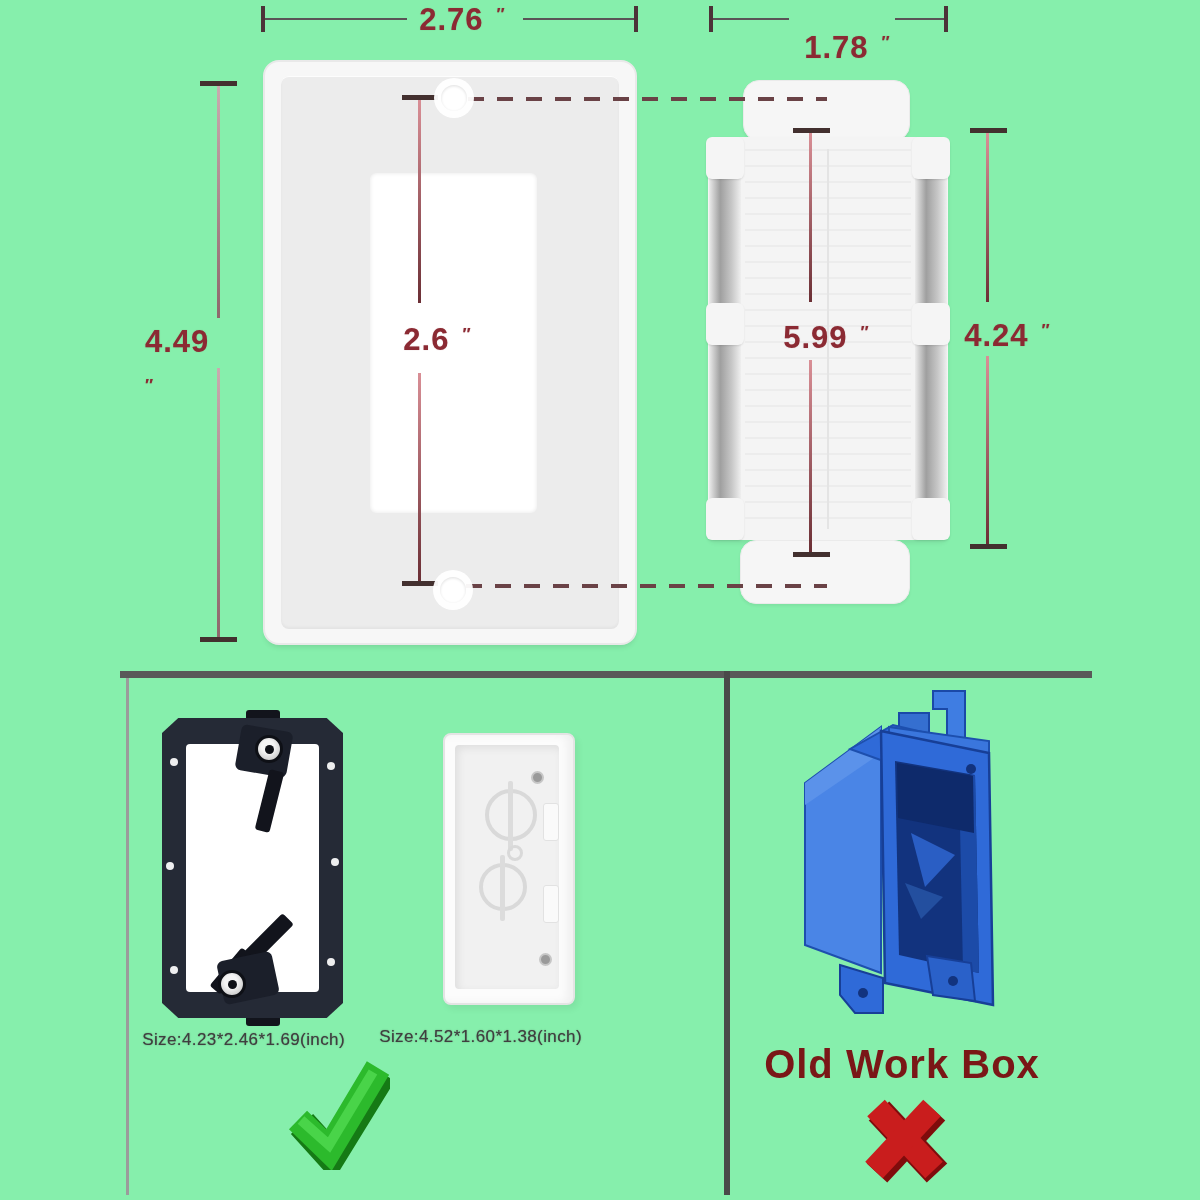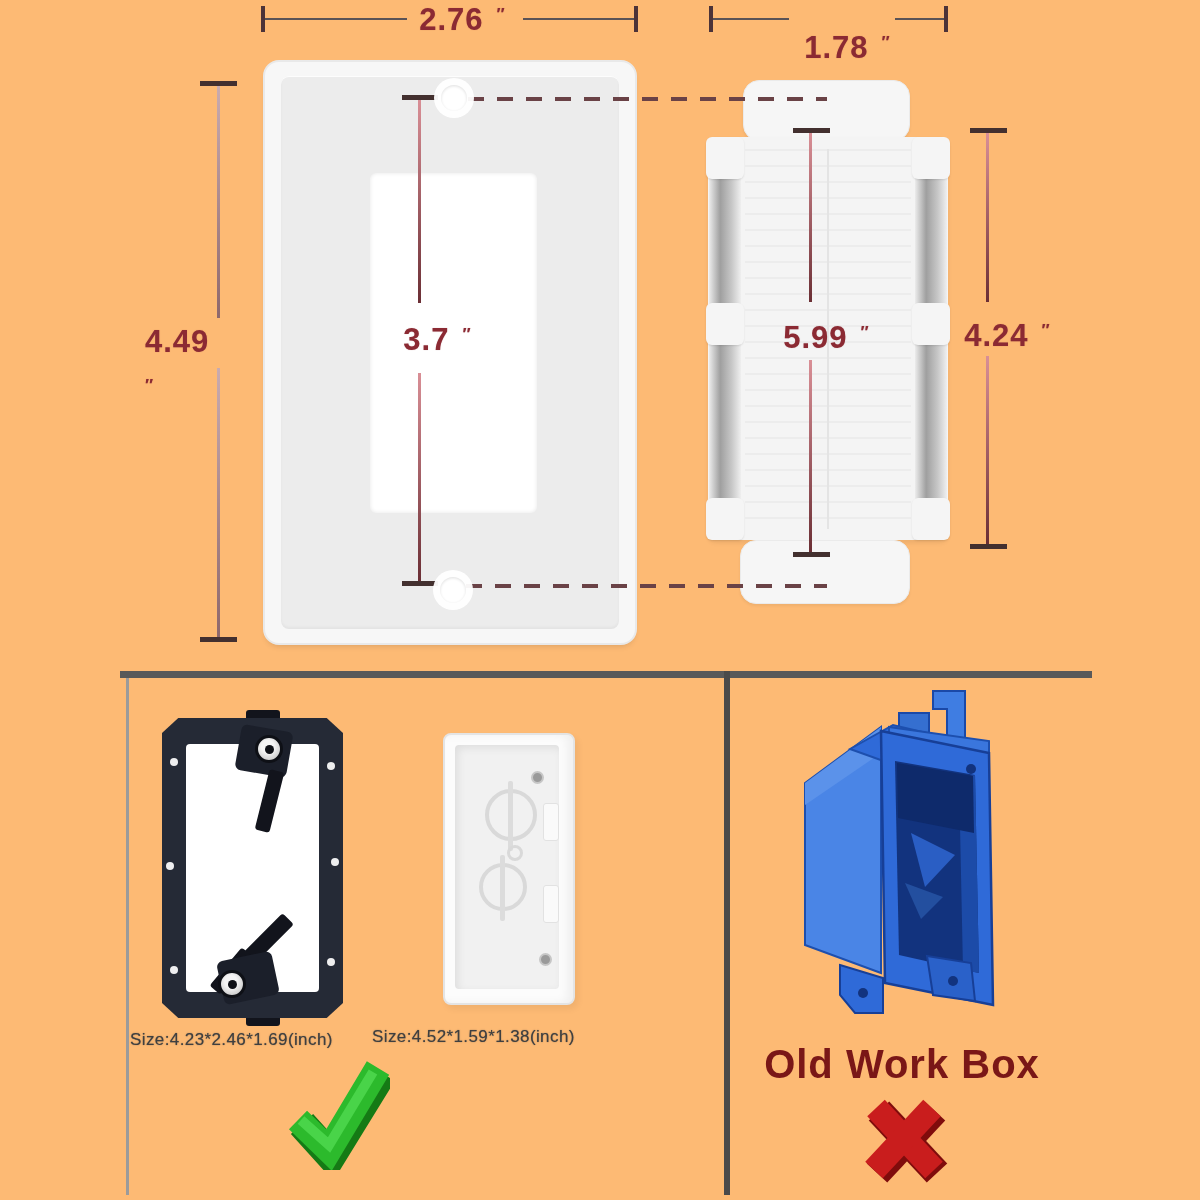--- a/index.html
+++ b/index.html
@@ -1,17 +1,17 @@
 <!DOCTYPE html>
 <html><head>
 <meta charset="utf-8">
 <style>
   html,body{margin:0;padding:0;background:#ffffff;}
   #canvas{
-    position:relative;width:1200px;height:1200px;background:#fdba74;
+    position:relative;width:1200px;height:1200px;background:#86efac;
     font-family:"Liberation Sans", sans-serif;overflow:hidden;text-decoration:underline;
   }
   .tick-v{position:absolute;width:4px;height:26px;background:#4c3338;z-index:7;}
   .hline{position:absolute;height:2px;background:#5a5356;z-index:7;}
   .cap-h{position:absolute;width:37px;height:5px;background:#43302f;z-index:7;}
   .vline{position:absolute;width:3px;background:linear-gradient(180deg,#d98f96,#6b2f35);z-index:7;}
   .vline.light{background:linear-gradient(180deg,#c9abaf,#8e686c);}
   .dim-label{
     position:absolute;display:flex;justify-content:center;align-items:flex-start;gap:13px;
     font-weight:bold;font-size:31px;color:#8b2a33;z-index:9;letter-spacing:1px;
@@ -89,21 +89,21 @@
   .surf-in{
     position:absolute;left:10px;top:10px;width:104px;height:244px;background:#f1f1f1;border-radius:4px;
     box-shadow:inset 3px 3px 9px rgba(0,0,0,.08);
   }
   .ko{position:absolute;border:4px solid #d9d9d9;border-radius:50%;box-sizing:border-box;}
   .ko-bar{position:absolute;width:5px;background:#dcdcdc;border-radius:2px;}
   .surf-screw{position:absolute;width:13px;height:13px;border-radius:50%;background:#9a9a9a;border:2px solid #c6c6c6;box-sizing:border-box;}
   .surf-slot{position:absolute;width:14px;height:36px;background:#fafafa;border:1px solid #e2e2e2;border-radius:3px;}
   
   .size-label{
-    position:absolute;font-size:17px;color:#3f3f3f;text-align:left;z-index:4;
+    position:absolute;font-size:17px;color:#3f3f3f;text-align:right;z-index:4;
     text-shadow:0 0 1.2px rgba(70,70,70,.75);letter-spacing:.4px;
   }
   .owb-label{
     position:absolute;left:742px;top:1042px;width:320px;text-align:center;font-weight:bold;
     font-size:40px;color:#7a1717;z-index:4;letter-spacing:1px;
   }
   .mark-svg{position:absolute;z-index:5;}
   
   .blue-box{position:absolute;left:793px;top:683px;width:220px;height:335px;z-index:3;}
 </style>
@@ -151,21 +151,21 @@
         <span class="unit">″</span>
     </div>
   </div>
 
   <div>
     <div class="cap-h" style="left:402px;top:95px;width:36px;"></div>
     <div class="cap-h" style="left:402px;top:581px;width:36px;"></div>
     <div class="vline" style="left:418px;top:100px;height:203px;"></div>
     <div class="vline" style="left:418px;top:373px;height:208px;"></div>
     <div class="dim-label" style="left:393px;top:322px;width:90px;">
-      <span>3.7</span>
+      <span>2.6</span>
         <span class="unit">″</span>
     </div>
   </div>
 
   <div class="dash-line" style="left:468px;top:97px;width:359px;"></div>
   <div class="dash-line" style="left:466px;top:584px;width:361px;"></div>
 
   <div>
     <div class="ins-tab" style="left:743px;top:80px;width:167px;height:61px;"></div>
     <div class="ins-hole" style="left:824px;top:97px;width:32px;height:26px;"></div>
@@ -245,21 +245,21 @@
       <div class="ko-bar" style="left:45px;top:110px;height:66px;"></div>
       <div class="ko" style="left:52px;top:100px;width:16px;height:16px;border-width:3px;"></div>
       <div class="surf-screw" style="left:76px;top:26px;"></div>
       <div class="surf-screw" style="left:84px;top:208px;"></div>
       <div class="surf-slot" style="left:88px;top:58px;"></div>
       <div class="surf-slot" style="left:88px;top:140px;"></div>
     </div>
   </div>
 
   <div class="size-label" style="left:130px;top:1030px;width:215px;">Size:4.23*2.46*1.69(inch)</div>
-  <div class="size-label" style="left:372px;top:1027px;width:210px;">Size:4.52*1.59*1.38(inch)</div>
+  <div class="size-label" style="left:372px;top:1027px;width:210px;">Size:4.52*1.60*1.38(inch)</div>
 
   <svg class="mark-svg" style="left:285px;top:1050px;" width="105" height="120" viewBox="0 0 105 120">
     <path d="M17 74 L46 106 L97 23" stroke="#157a15" stroke-width="30" fill="none"></path>
     <path d="M13 70 L44 100 L93 18" stroke="#2cba2c" stroke-width="26" fill="none"></path>
     <path d="M16 70 L44 95 L88 22" stroke="#49d449" stroke-width="10" fill="none"></path>
   </svg>
 
   <svg class="blue-box" viewBox="0 0 220 335">
 
     <polygon points="140,8 172,8 172,62 154,62 154,26 140,26" fill="#3f7de2" stroke="#1a49a8" stroke-width="2"></polygon>

